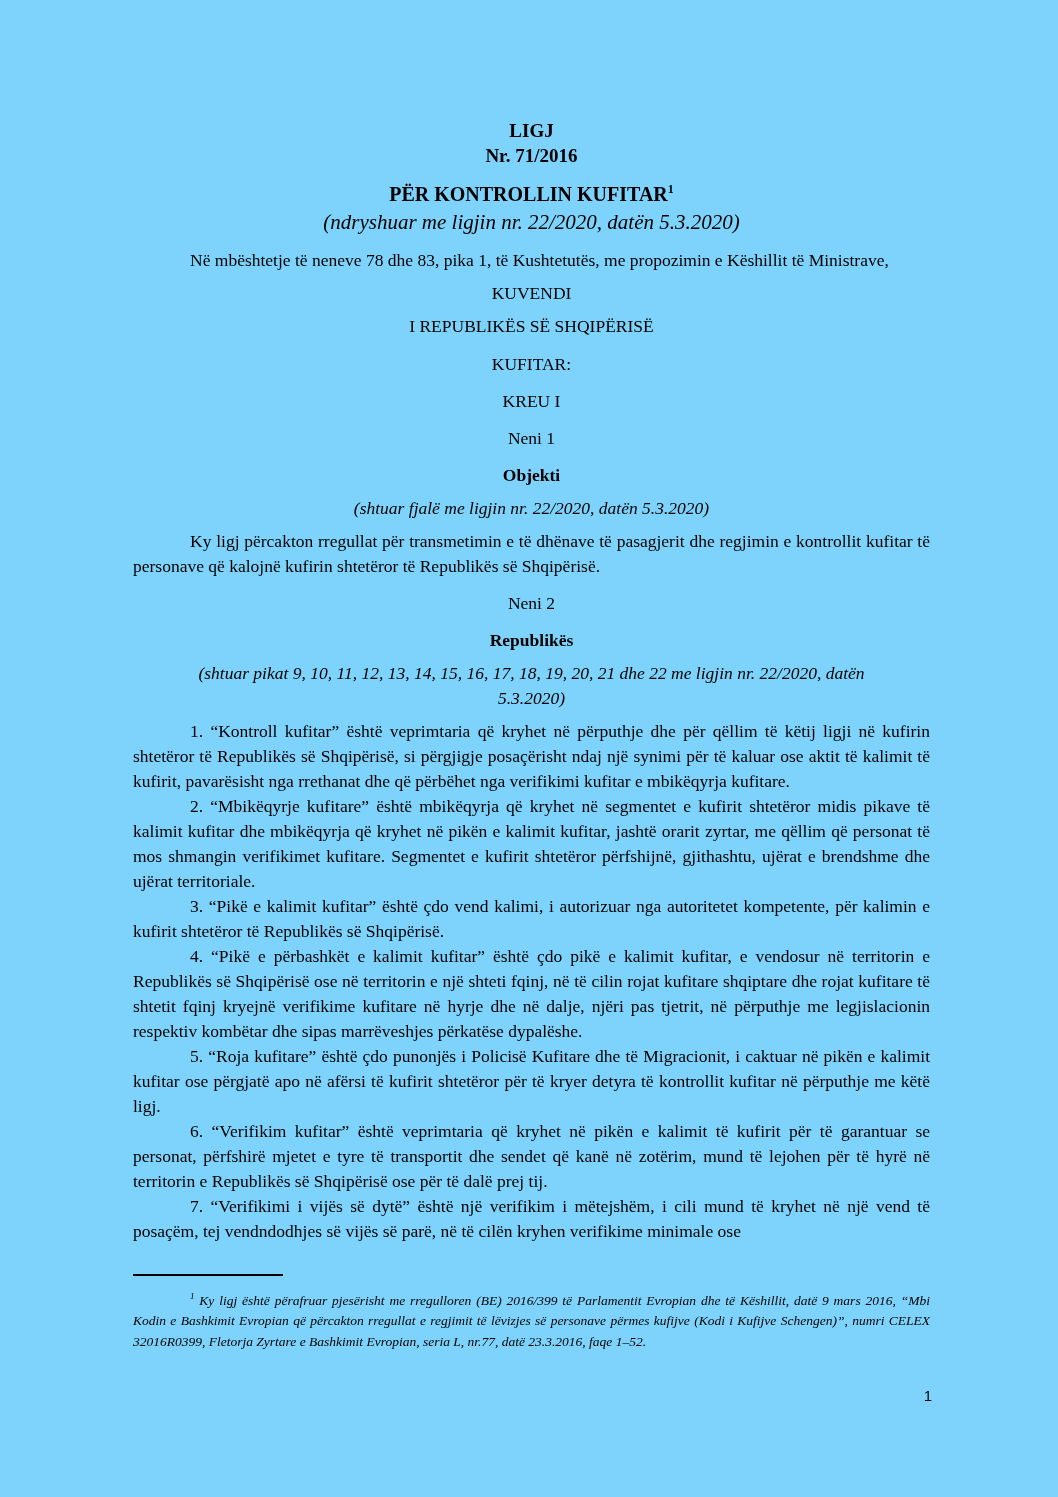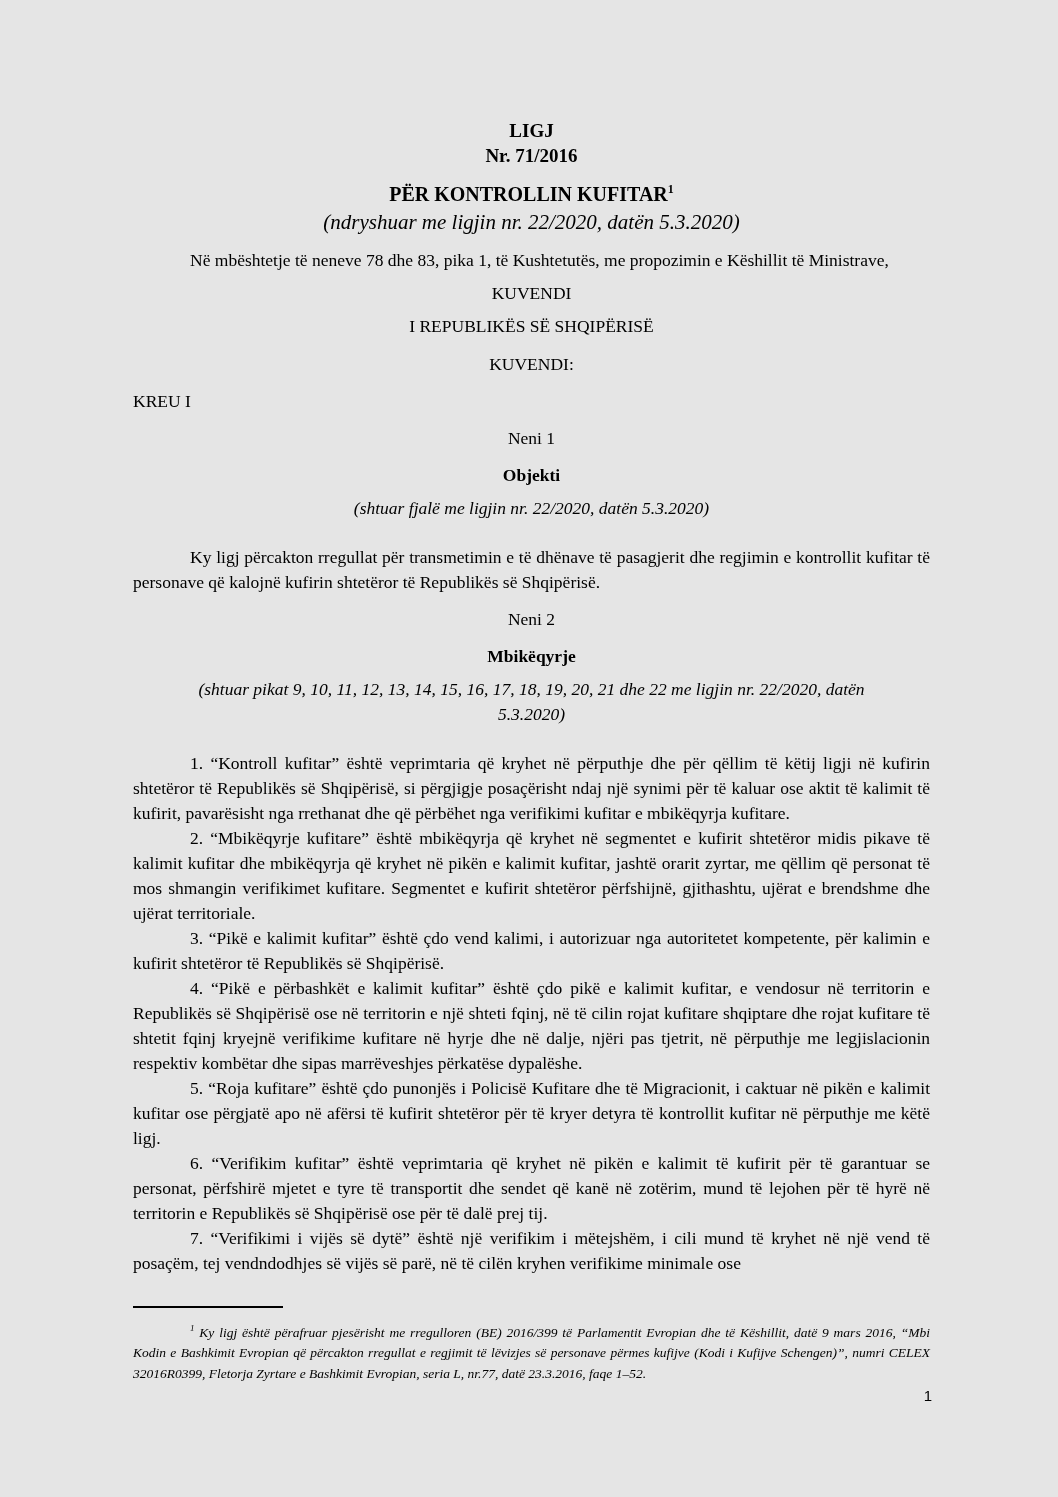--- a/index.html
+++ b/index.html
@@ -4,21 +4,21 @@
 <style>
   html, body {
     margin: 0;
     padding: 0;
     background: #ffffff;
   }
   .page {
     position: relative;
     width: 1058px;
     height: 1497px;
-    background: #e5e5e5;
+    background: #7dd3fc;
     color: #000000;
     font-family: "Liberation Serif", "DejaVu Serif", serif;
     font-size: 17.5px;
     line-height: 25px;
     box-sizing: border-box;
     padding: 118px 128px 0 133px;
     overflow: hidden;
   }
 
   .doc-type, .doc-number {
@@ -49,40 +49,41 @@
   }
   .assembly-line {
     text-align: center;
     margin: 8px;
   }
   .decision {
     text-align: center;
     margin: 13px 0 0 0;
   }
   .chapter-number, .chapter-title {
+    text-align: center;
     margin: 0;
   }
   .chapter-block { margin-top: 12px; }
   .article-header { margin-top: 9px; }
   .article-number {
     text-align: center;
     margin: 12px;
   }
   .article-title {
     text-align: center;
     font-weight: bold;
     margin: 8px;
   }
   .article-note {
     text-align: center;
     font-style: italic;
     margin: 0 auto;
     max-width: 720px;
   }
-  .article-body { margin-top: 24px; font-family: Liberation Serif, serif; }
+  .article-body { margin-top: 8px; font-family: Liberation Serif, serif; }
   .article-body p {
     margin: 0;
     text-align: justify;
     text-indent: 57px;
   }
   .footnote-rule {
     width: 150px;
     border-top: 2px solid #000000;
     margin: 30px 0 10px 0;
   }
@@ -116,41 +117,41 @@
   <p class="doc-number">Nr. 71/2016</p>
 
   <p class="subject"><span>PËR KONTROLLIN KUFITAR</span><sup>1</sup></p>
   <p class="amendment-note">(ndryshuar me ligjin nr. 22/2020, datën 5.3.2020)</p>
 
   <p class="preamble">Në mbështetje të neneve 78 dhe 83, pika 1, të Kushtetutës, me propozimin e Këshillit të Ministrave,</p>
 
   <p class="assembly-line">KUVENDI</p>
   <p class="assembly-line">I REPUBLIKËS SË SHQIPËRISË</p>
 
-  <p class="decision">KUVENDI:</p>
+  <p class="decision">KUFITAR:</p>
 
   <div class="chapter-block">
     <p class="chapter-number">KREU I</p>
   </div>
 
   <div>
     <div class="article-header">
       <p class="article-number">Neni 1</p>
       <p class="article-title">Objekti</p>
       <p class="article-note">(shtuar fjalë me ligjin nr. 22/2020, datën 5.3.2020)</p>
     </div>
     <div class="article-body">
       <p>Ky ligj përcakton rregullat për transmetimin e të dhënave të pasagjerit dhe regjimin e kontrollit kufitar të personave që kalojnë kufirin shtetëror të Republikës së Shqipërisë.</p>
     </div>
   </div>
 
   <div>
     <div class="article-header">
       <p class="article-number">Neni 2</p>
-      <p class="article-title">Mbikëqyrje</p>
+      <p class="article-title">Republikës</p>
       <p class="article-note">(shtuar pikat 9, 10, 11, 12, 13, 14, 15, 16, 17, 18, 19, 20, 21 dhe 22 me ligjin nr. 22/2020, datën 5.3.2020)</p>
     </div>
     <div class="article-body">
       <p>1. “Kontroll kufitar” është veprimtaria që kryhet në përputhje dhe për qëllim të këtij ligji në kufirin shtetëror të Republikës së Shqipërisë, si përgjigje posaçërisht ndaj një synimi për të kaluar ose aktit të kalimit të kufirit, pavarësisht nga rrethanat dhe që përbëhet nga verifikimi kufitar e mbikëqyrja kufitare.</p>
       <p>2. “Mbikëqyrje kufitare” është mbikëqyrja që kryhet në segmentet e kufirit shtetëror midis pikave të kalimit kufitar dhe mbikëqyrja që kryhet në pikën e kalimit kufitar, jashtë orarit zyrtar, me qëllim që personat të mos shmangin verifikimet kufitare. Segmentet e kufirit shtetëror përfshijnë, gjithashtu, ujërat e brendshme dhe ujërat territoriale.</p>
       <p>3. “Pikë e kalimit kufitar” është çdo vend kalimi, i autorizuar nga autoritetet kompetente, për kalimin e kufirit shtetëror të Republikës së Shqipërisë.</p>
       <p>4. “Pikë e përbashkët e kalimit kufitar” është çdo pikë e kalimit kufitar, e vendosur në territorin e Republikës së Shqipërisë ose në territorin e një shteti fqinj, në të cilin rojat kufitare shqiptare dhe rojat kufitare të shtetit fqinj kryejnë verifikime kufitare në hyrje dhe në dalje, njëri pas tjetrit, në përputhje me legjislacionin respektiv kombëtar dhe sipas marrëveshjes përkatëse dypalëshe.</p>
       <p>5. “Roja kufitare” është çdo punonjës i Policisë Kufitare dhe të Migracionit, i caktuar në pikën e kalimit kufitar ose përgjatë apo në afërsi të kufirit shtetëror për të kryer detyra të kontrollit kufitar në përputhje me këtë ligj.</p>
       <p>6. “Verifikim kufitar” është veprimtaria që kryhet në pikën e kalimit të kufirit për të garantuar se personat, përfshirë mjetet e tyre të transportit dhe sendet që kanë në zotërim, mund të lejohen për të hyrë në territorin e Republikës së Shqipërisë ose për të dalë prej tij.</p>
       <p>7. “Verifikimi i vijës së dytë” është një verifikim i mëtejshëm, i cili mund të kryhet në një vend të posaçëm, tej vendndodhjes së vijës së parë, në të cilën kryhen verifikime minimale ose</p>

